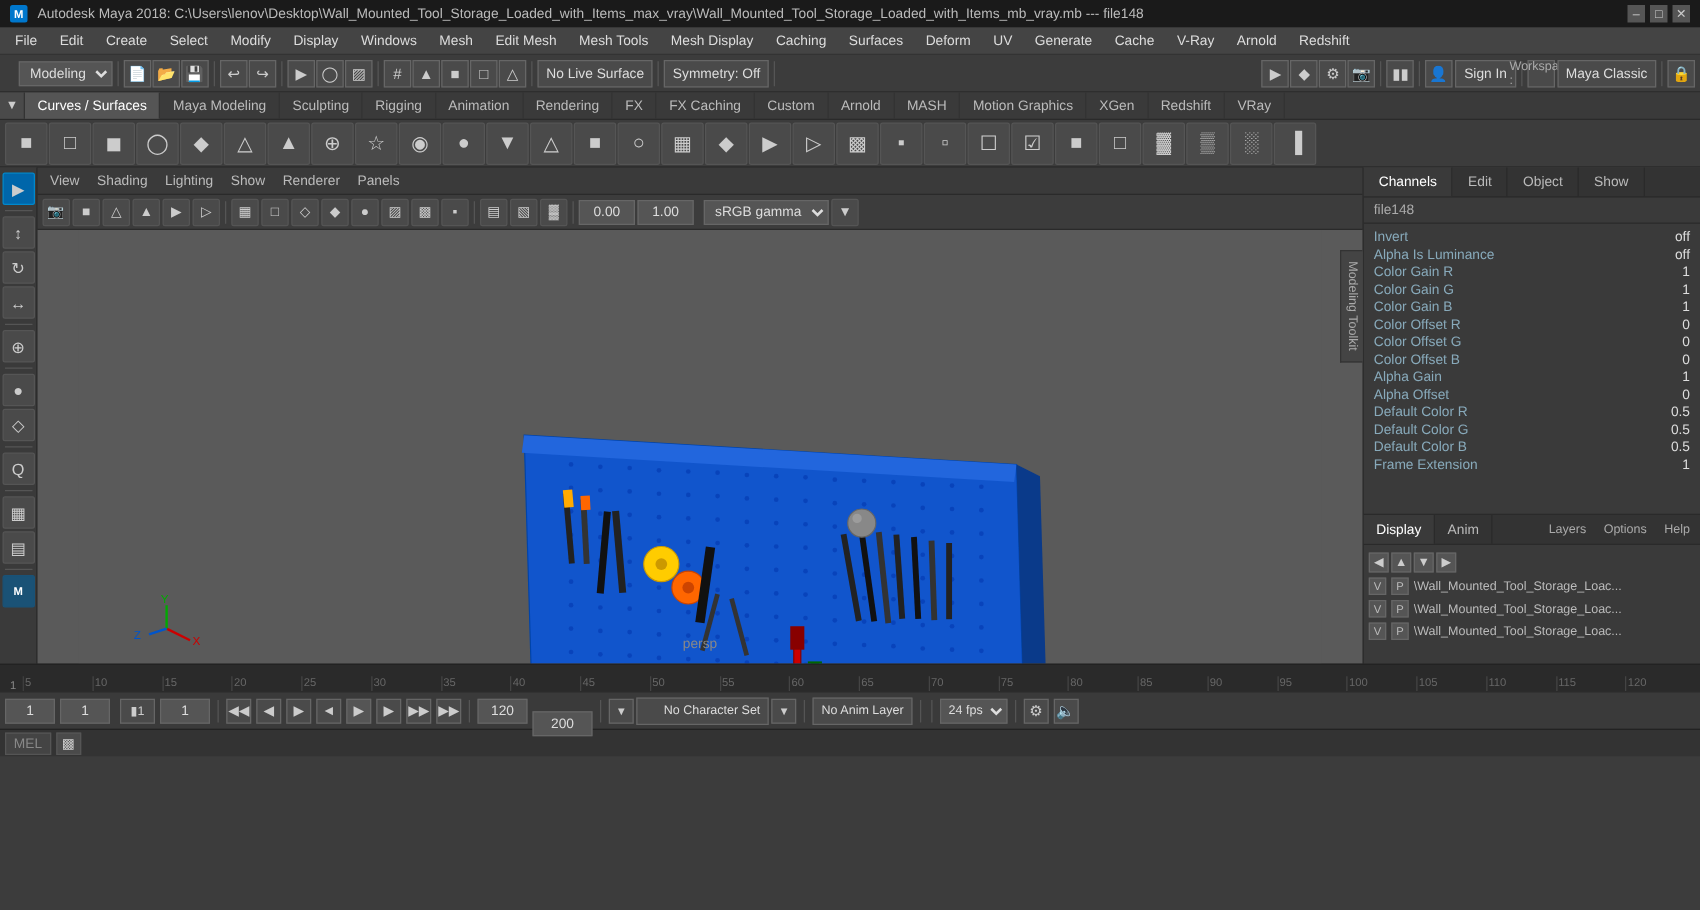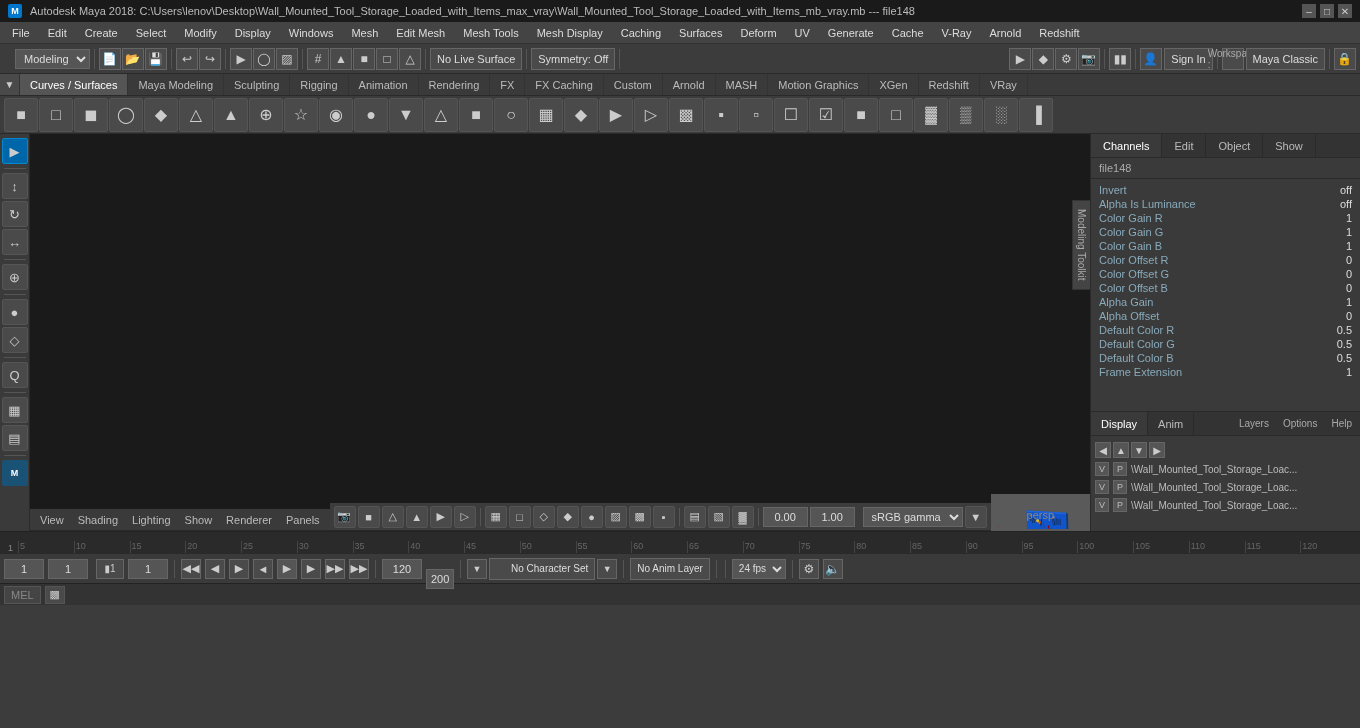--- a/index.html
+++ b/index.html
@@ -191,24 +191,23 @@
       display: flex; align-items: center; justify-content: center;
       font-size: 10px;
       color: #ccc;
       border-radius: 2px;
     }
 
     
     #viewport-container {
       flex: 1;
       display: flex;
-      flex-direction: row;
+      flex-direction: column;
       background: #1a1a1a;
       position: relative;
-      align-items: flex-end;
     }
     #viewport-menu {
       background: #3a3a3a;
       height: 22px;
       display: flex;
       align-items: center;
       padding: 0 4px;
       gap: 2px;
       border-bottom: 1px solid #2a2a2a;
     }
@@ -1207,21 +1206,21 @@
   <div class="play-btn">◀◀</div>
   <div class="play-btn">◀</div>
   <div class="play-btn">▶</div>
   <div class="play-btn">◄</div>
   <div class="play-btn" style="background:#555;">▶</div>
   <div class="play-btn">▶</div>
   <div class="play-btn">▶▶</div>
   <div class="play-btn">▶▶</div>
   <div class="ctrl-sep"></div>
   <input type="text" class="ctrl-input" value="120" style="width: 40px;">
-  <input type="text" class="ctrl-input" value="200" style="width: 28px; margin-top: 20px;">
+  <input type="text" class="ctrl-input" value="200" style="width: 48px; margin-top: 20px;">
   <div class="ctrl-sep"></div>
 
   <div style="display:flex; align-items:center; gap:2px;">
     <div class="ctrl-btn" style="font-size:9px;">▼</div>
     <div class="toolbar-btn" style="font-size:10px;padding-left:21px;">No Character Set</div>
     <div class="ctrl-btn" style="font-size:9px;">▼</div>
   </div>
   <div class="ctrl-sep"></div>
   <div style="display:flex; align-items:center; gap:2px;">
     <div class="toolbar-btn" style="font-size:10px;">No Anim Layer</div>

